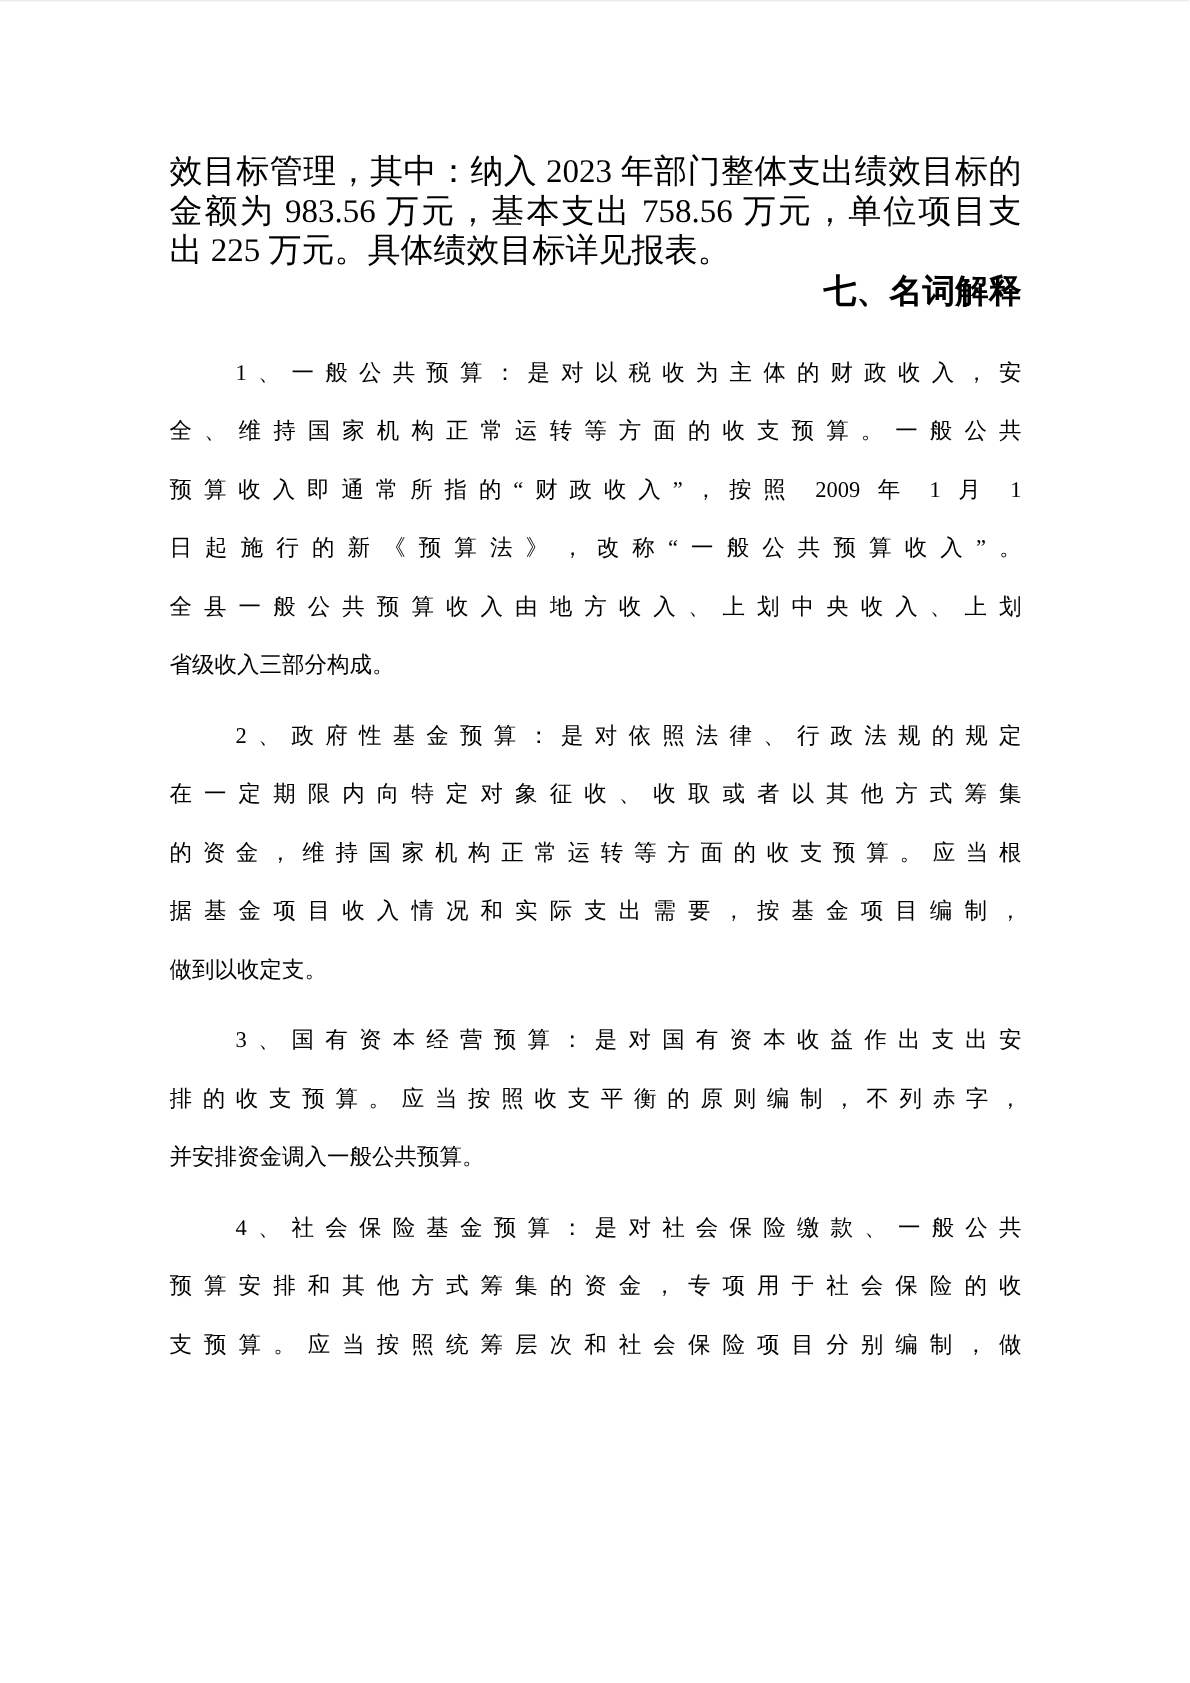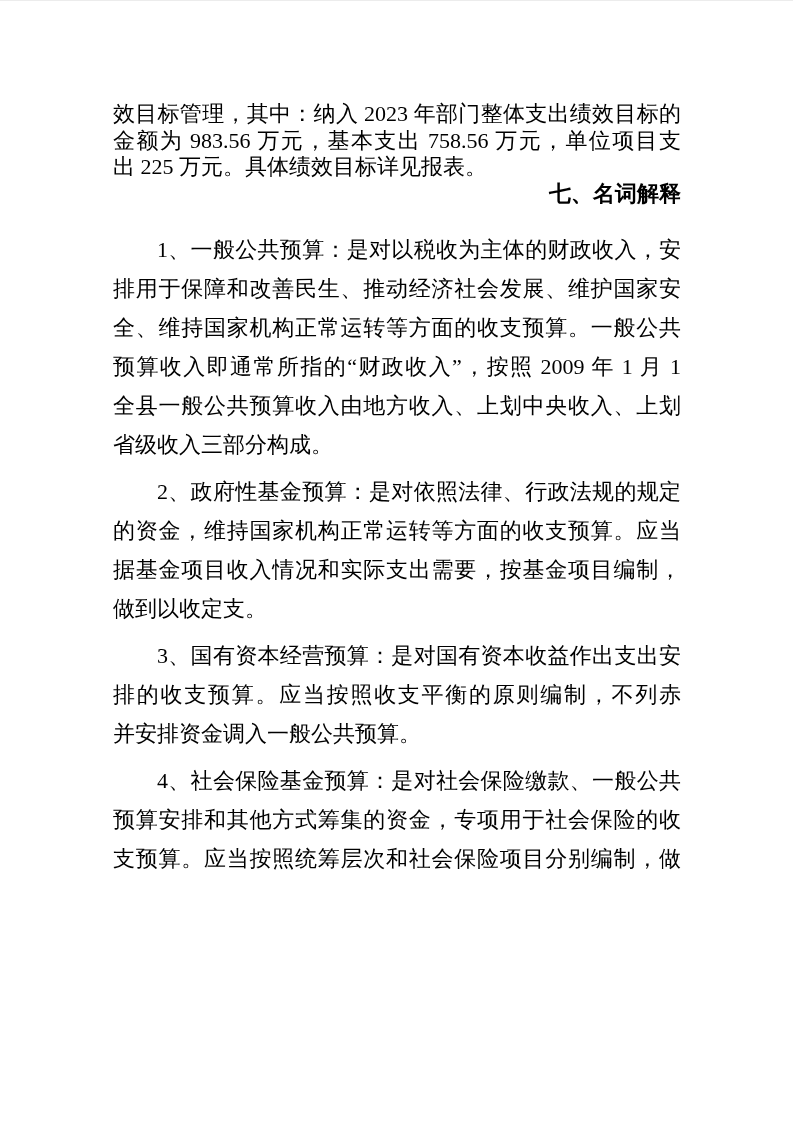--- a/index.html
+++ b/index.html
@@ -37,21 +37,21 @@
     font-family: "Liberation Sans", "DejaVu Sans", sans-serif;
     font-weight: bold;
     font-size: 22px;
     line-height: 26.5px;
     margin: 0;
     text-indent: 44px;
     text-align: right;
   }
   .term {
     font-family: "Liberation Serif", "DejaVu Serif", serif;
-    font-size: 22px;
+    font-size: 15px;
     line-height: 39px;
     margin: 8px 0 0 0;
   }
   .term.first {
     margin-top: 23px;
   }
   .line {
     display: block;
     overflow: hidden;
     text-align: justify;
@@ -76,29 +76,30 @@
     <div class="para intro">
       <span class="line">效目标管理，其中：纳入 2023 年部门整体支出绩效目标的</span>
       <span class="line">金额为 983.56 万元，基本支出 758.56 万元，单位项目支</span>
       <span class="line end">出 225 万元。具体绩效目标详见报表。</span>
     </div>
 
     <h2 class="heading">七、名词解释</h2>
 
     <div class="para term first">
       <span class="line indent">1、一般公共预算：是对以税收为主体的财政收入，安</span>
-      <span class="line">排用于保障和改善民生、推动经济社会发展、维护国家安</span>
       <span class="line">全、维持国家机构正常运转等方面的收支预算。一般公共</span>
       <span class="line">预算收入即通常所指的“财政收入”，按照 2009 年 1 月 1</span>
+      <span class="line">日起施行的新《预算法》，改称“一般公共预算收入”。</span>
       <span class="line">全县一般公共预算收入由地方收入、上划中央收入、上划</span>
       <span class="line end">省级收入三部分构成。</span>
     </div>
 
     <div class="para term">
       <span class="line indent">2、政府性基金预算：是对依照法律、行政法规的规定</span>
+      <span class="line">在一定期限内向特定对象征收、收取或者以其他方式筹集</span>
       <span class="line">的资金，维持国家机构正常运转等方面的收支预算。应当根</span>
       <span class="line">据基金项目收入情况和实际支出需要，按基金项目编制，</span>
       <span class="line end">做到以收定支。</span>
     </div>
 
     <div class="para term">
       <span class="line indent">3、国有资本经营预算：是对国有资本收益作出支出安</span>
       <span class="line">排的收支预算。应当按照收支平衡的原则编制，不列赤字，</span>
       <span class="line end">并安排资金调入一般公共预算。</span>
     </div>

